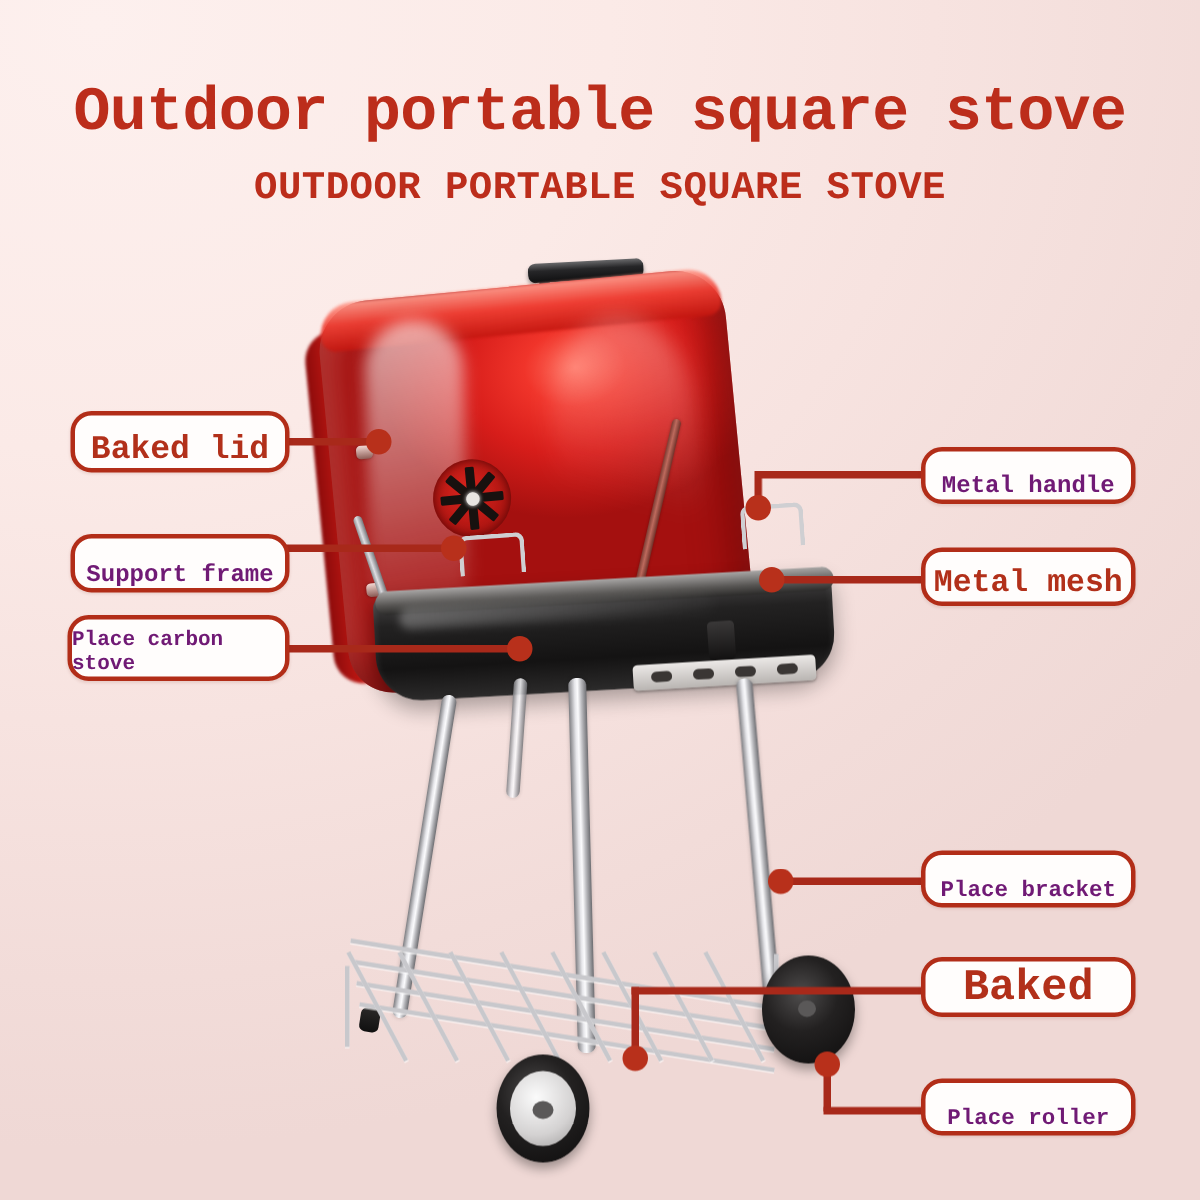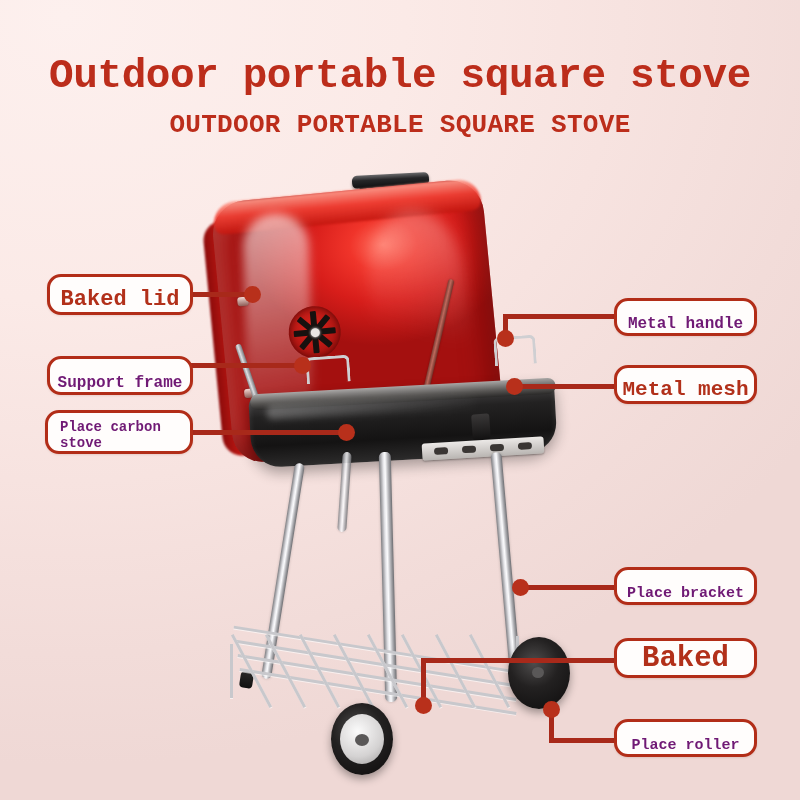--- a/index.html
+++ b/index.html
@@ -33,21 +33,21 @@
     position:absolute;box-sizing:border-box;
     background:#fffdfc;border:3px solid #b22d18;border-radius:14px;
     display:flex;align-items:flex-end;
     box-shadow:0 1px 2px rgba(120,40,25,.12);
     z-index:30;
   }
   .callout .txt{display:block;width:100%;}
   .c-red  .txt{color:#b2301a;font-weight:bold;}
   .c-dark .txt{color:#701a75;font-weight:bold;}
   .c-center .txt{text-align:center;}
-  .c-left .txt{text-align:left;padding-left:12px;}
+  .c-left .txt{text-align:left;padding-left:0;}
 
   
   .lead{position:absolute;background:#a8291a;z-index:25;}
   .lead.h{height:5px;}
   .lead.v{width:5px;}
   .dot{
     position:absolute;width:17px;height:17px;border-radius:50%;
     background:#b8301b;z-index:26;
   }
 

